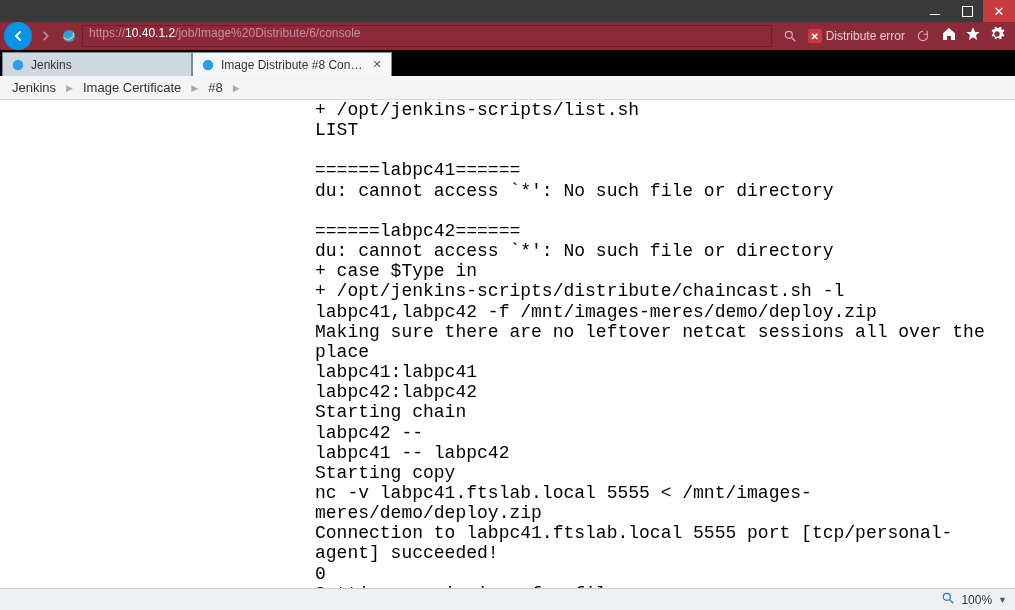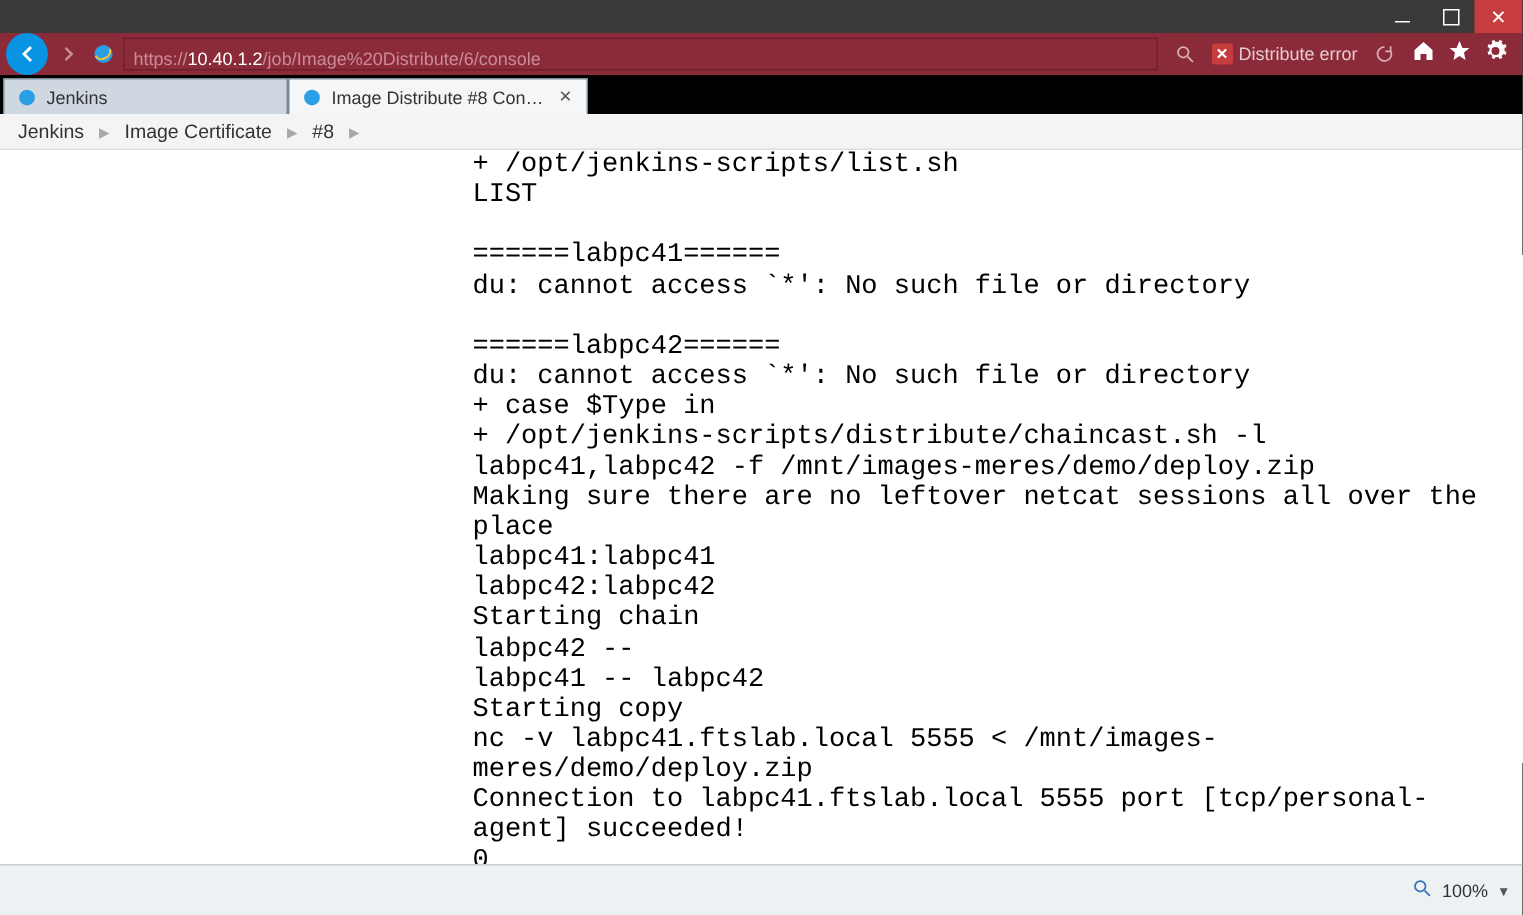--- a/index.html
+++ b/index.html
@@ -16,21 +16,21 @@
 .titlebar .btn.close::before { content: "✕"; font-size: 13px; line-height: 1; }
 
 
 .navbar { height: 28px; background: #8b2b3a; display: flex; align-items: center; padding: 0 4px; gap: 4px; }
 .nav-back { width: 28px; height: 28px; border-radius: 50%; background: #0893e3; display: flex; align-items: center; justify-content: center; }
 .nav-back svg { width: 16px; height: 16px; fill: #fff; }
 .nav-fwd { width: 20px; height: 20px; display: flex; align-items: center; justify-content: center; color: #d6a4ad; }
 .nav-fwd svg { width: 14px; height: 14px; fill: #c98b96; }
 .ie-icon { width: 18px; height: 18px; display: flex; align-items: center; justify-content: center; }
 .ie-icon svg { width: 16px; height: 16px; }
-.address { flex: 1; height: 22px; background: #8b2b3a; border: 1px solid #6d1f2c; display: flex; align-items: flex-end; padding: 0 6px; font-size: 12px; color: #c98b96; }
+.address { flex: 1; height: 22px; background: #8b2b3a; border: 1px solid #6d1f2c; display: flex; align-items: flex-start; padding: 0 6px; font-size: 12px; color: #c98b96; }
 .address .proto, .address .rest { color: #c98b96; }
 .address .host { color: #fff; }
 .addr-right { display: flex; align-items: center; gap: 6px; margin-left: 6px; }
 .search-icon, .refresh-icon { width: 16px; height: 16px; display: flex; align-items: center; justify-content: center; }
 .search-icon svg, .refresh-icon svg { width: 14px; height: 14px; fill: #d9aeb6; }
 .cert-err { display: flex; align-items: center; gap: 4px; background: #8b2b3a; color: #e9c8ce; font-size: 12px; padding: 0 4px; height: 22px; }
 .cert-err .shield { width: 14px; height: 14px; background: #c73c3c; border-radius: 2px; display: flex; align-items: center; justify-content: center; color: #fff; font-size: 10px; font-weight: bold; }
 .right-icons { display: flex; align-items: center; gap: 8px; padding: 0 6px; }
 .right-icons svg { width: 16px; height: 16px; fill: #fff; }
 
@@ -46,21 +46,21 @@
 .breadcrumb { height: 24px; background: #f4f4f4; border-bottom: 1px solid #ddd; display: flex; align-items: center; padding: 0 12px; font-size: 13px; color: #333; }
 .breadcrumb .crumb { display: flex; align-items: center; gap: 10px; padding-right: 10px; }
 .breadcrumb .chev { color: #a8a8a8; font-size: 9px; }
 
 
 .content-wrap { flex: 1; background: #fff; overflow: hidden; position: relative; }
 .content { position: absolute; inset: 0; overflow-y: auto; }
 .console { font-family: "Courier New", monospace; font-size: 18px; line-height: 1.12; color: #000; white-space: pre-wrap; padding: 0 20px 0 315px; }
 
 
-.statusbar { height: 34px; background: #eef1f3; border-top: 1px solid #c7cdd2; display: flex; align-items: center; justify-content: flex-end; padding: 0 8px; font-size: 12px; color: #333; gap: 6px; }
+.statusbar { height: 22px; background: #eef1f3; border-top: 1px solid #c7cdd2; display: flex; align-items: center; justify-content: flex-end; padding: 0 8px; font-size: 12px; color: #333; gap: 6px; }
 .statusbar .zoom-icon svg { width: 14px; height: 14px; fill: #3573b6; }
 .statusbar .dd { font-size: 9px; color: #555; }
 </style>
 </head>
 <body>
 
 <div class="window">
 
   <div class="titlebar">
     <div class="btn min"></div>

